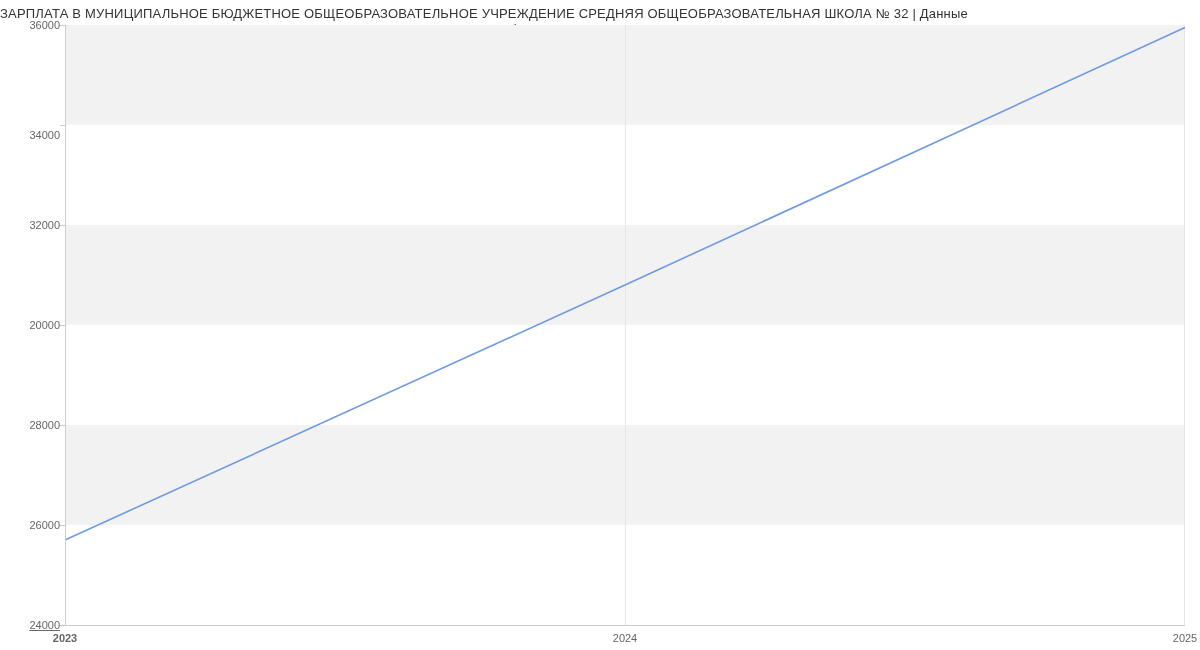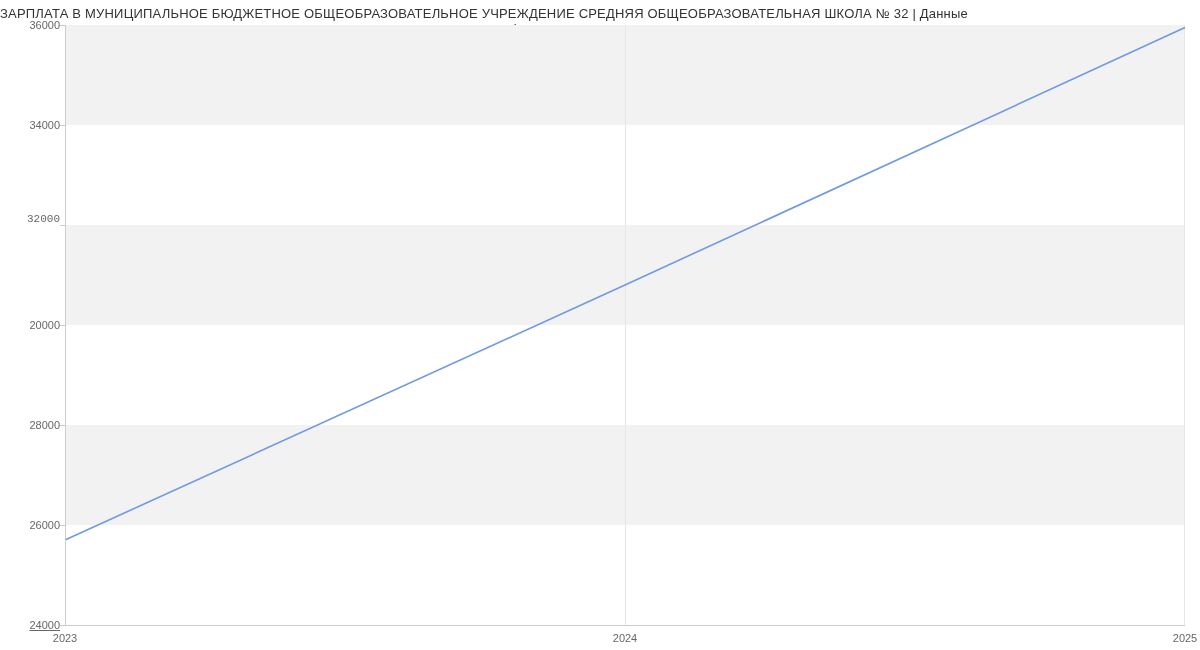--- a/index.html
+++ b/index.html
@@ -103,19 +103,19 @@
 <div class="ytick-mark" style="left:60px; top:425px;"></div>
 <div class="ytick-mark" style="left:60px; top:325px;"></div>
 <div class="ytick-mark" style="left:60px; top:225px;"></div>
 <div class="ytick-mark" style="left:60px; top:125px;"></div>
 <div class="ytick-mark" style="left:60px; top:25px;"></div>
 
 <div class="ytick-label" style="top:625px;text-decoration:underline;">24000</div>
 <div class="ytick-label" style="top:525px;">26000</div>
 <div class="ytick-label" style="top:425px;margin-left:30px;">28000</div>
 <div class="ytick-label" style="top:325px;">20000</div>
-<div class="ytick-label" style="top:219px;font-family:Liberation Mono, monospace;">32000</div>
-<div class="ytick-label" style="top:125px;">34000</div>
+<div class="ytick-label" style="top:225px;">32000</div>
+<div class="ytick-label" style="top:135px;">34000</div>
 <div class="ytick-label" style="top:25px;">36000</div>
 
-<div class="xtick-label" style="left:65px;">2023</div>
+<div class="xtick-label" style="left:65px;font-weight:bold;">2023</div>
 <div class="xtick-label" style="left:625px;text-align:right;">2024</div>
 <div class="xtick-label" style="left:1185px;">2025</div>
 
 </body></html>

